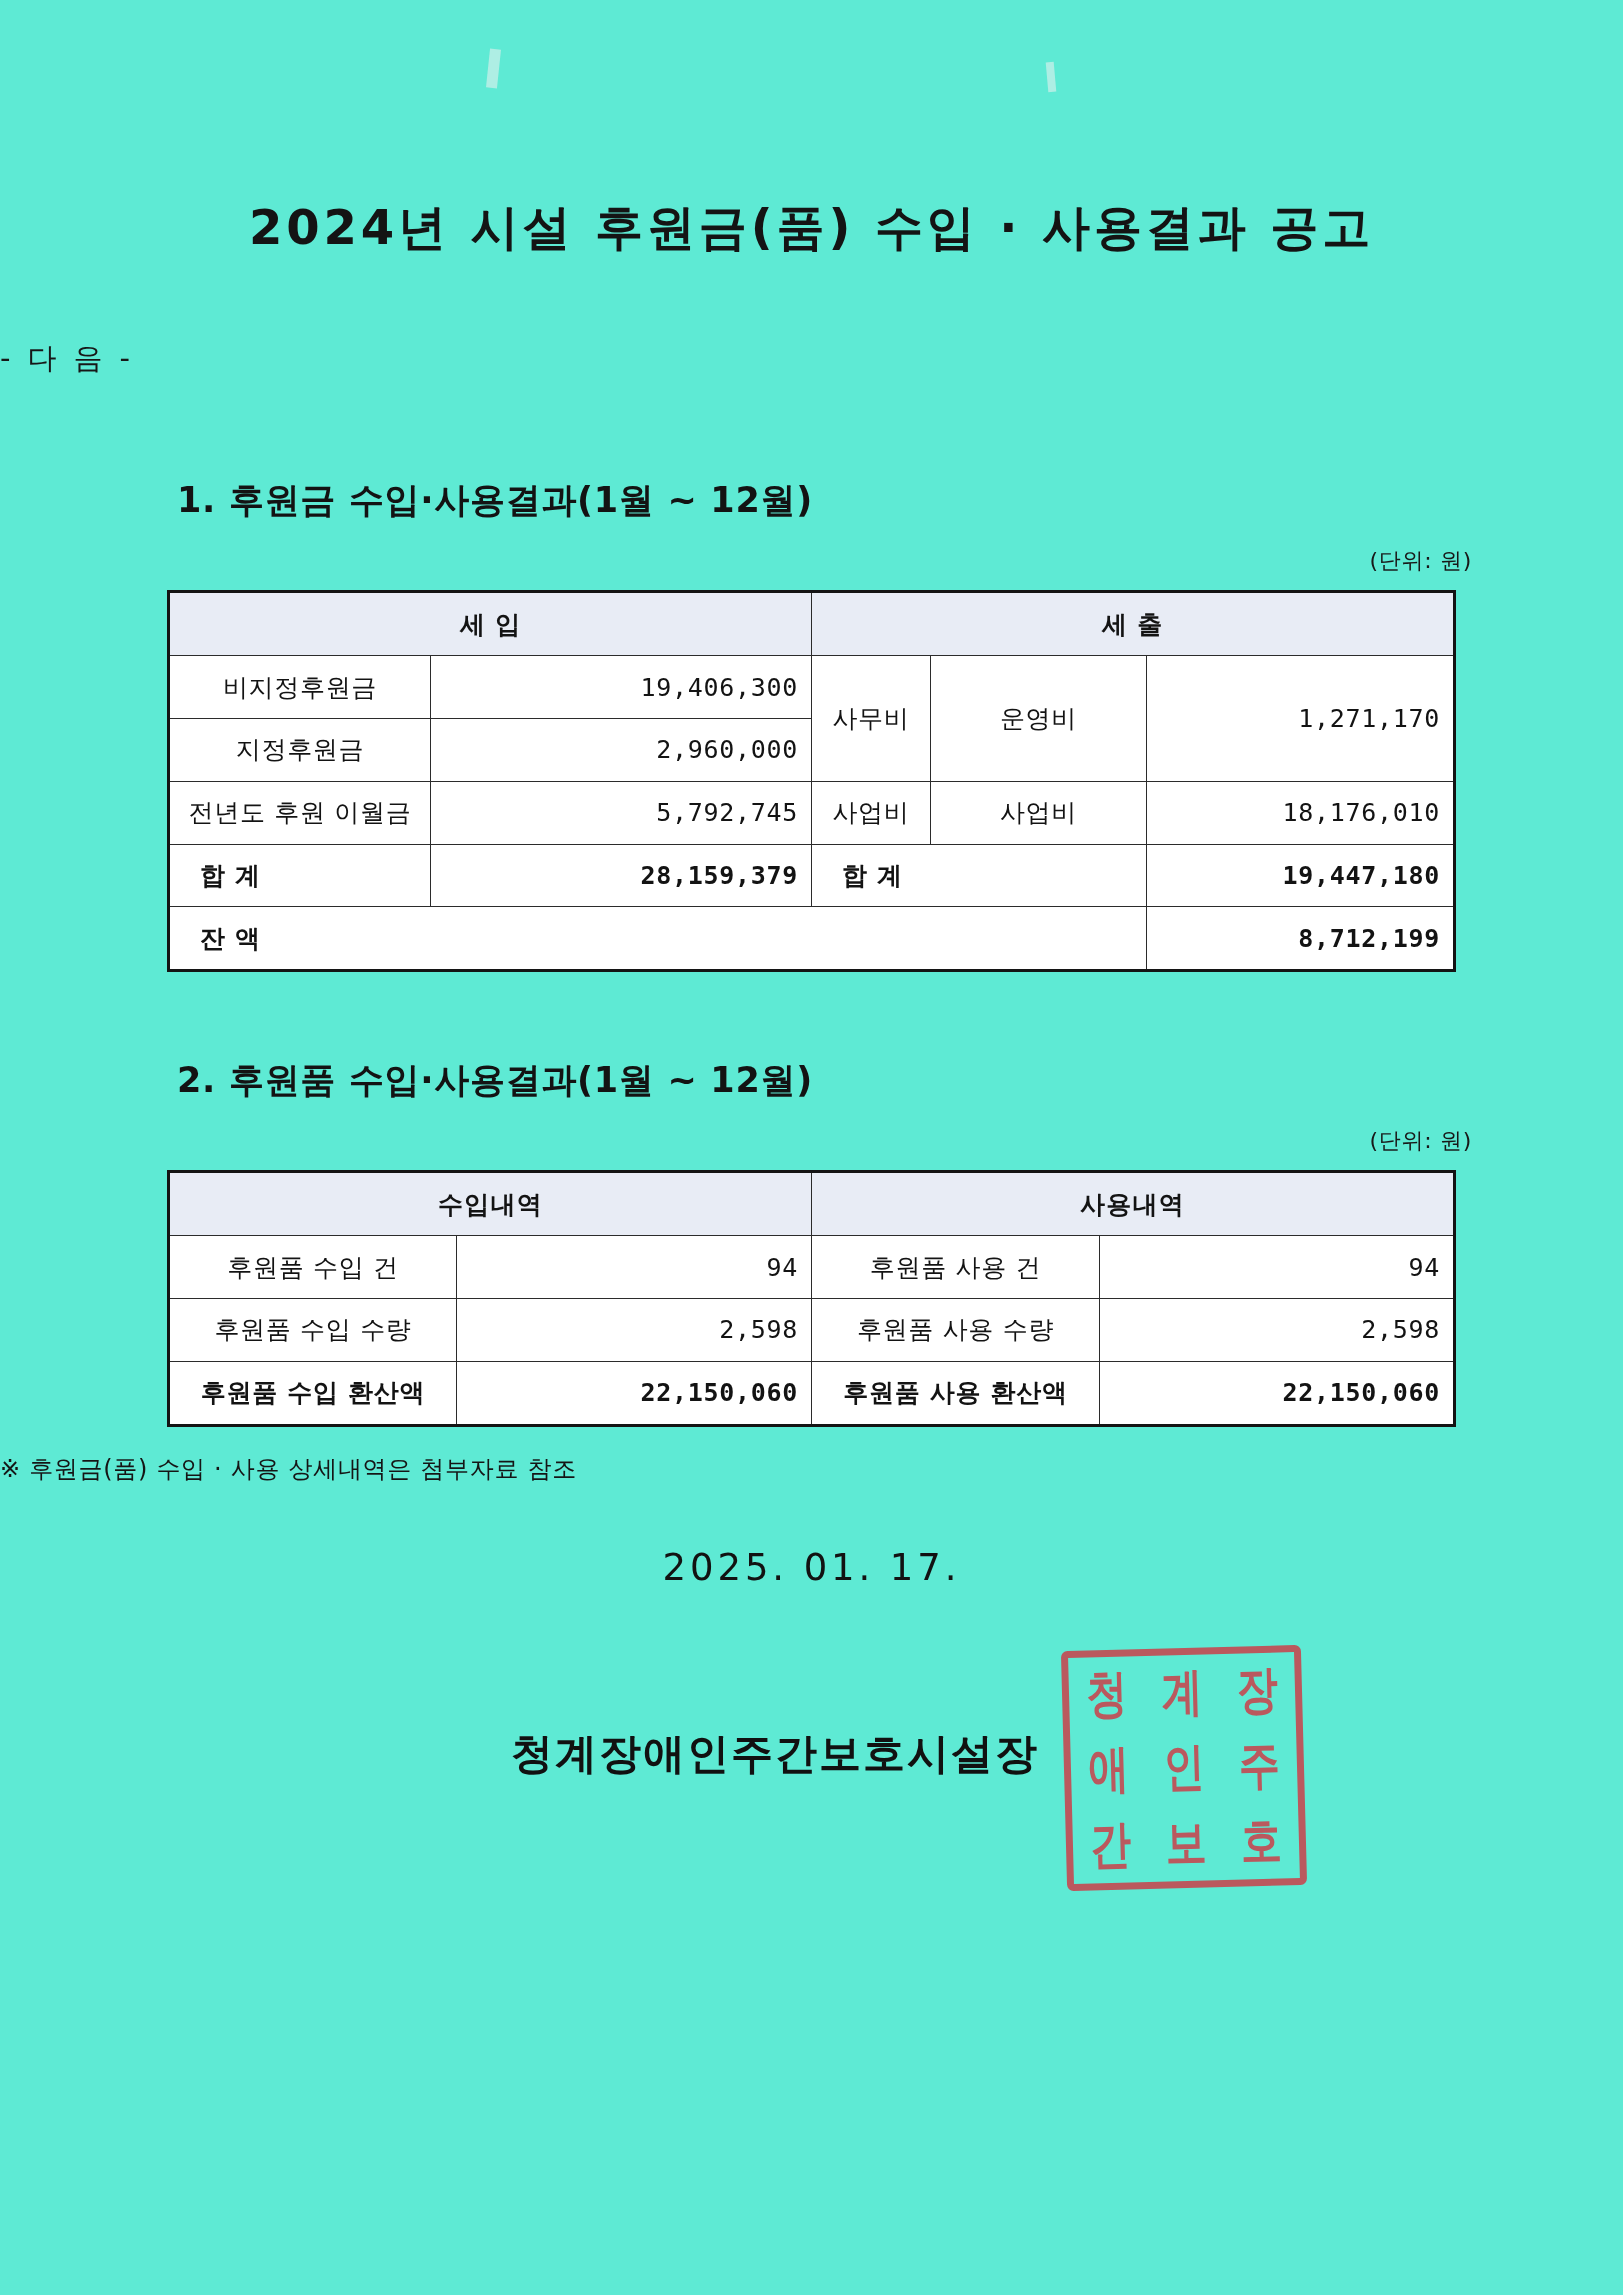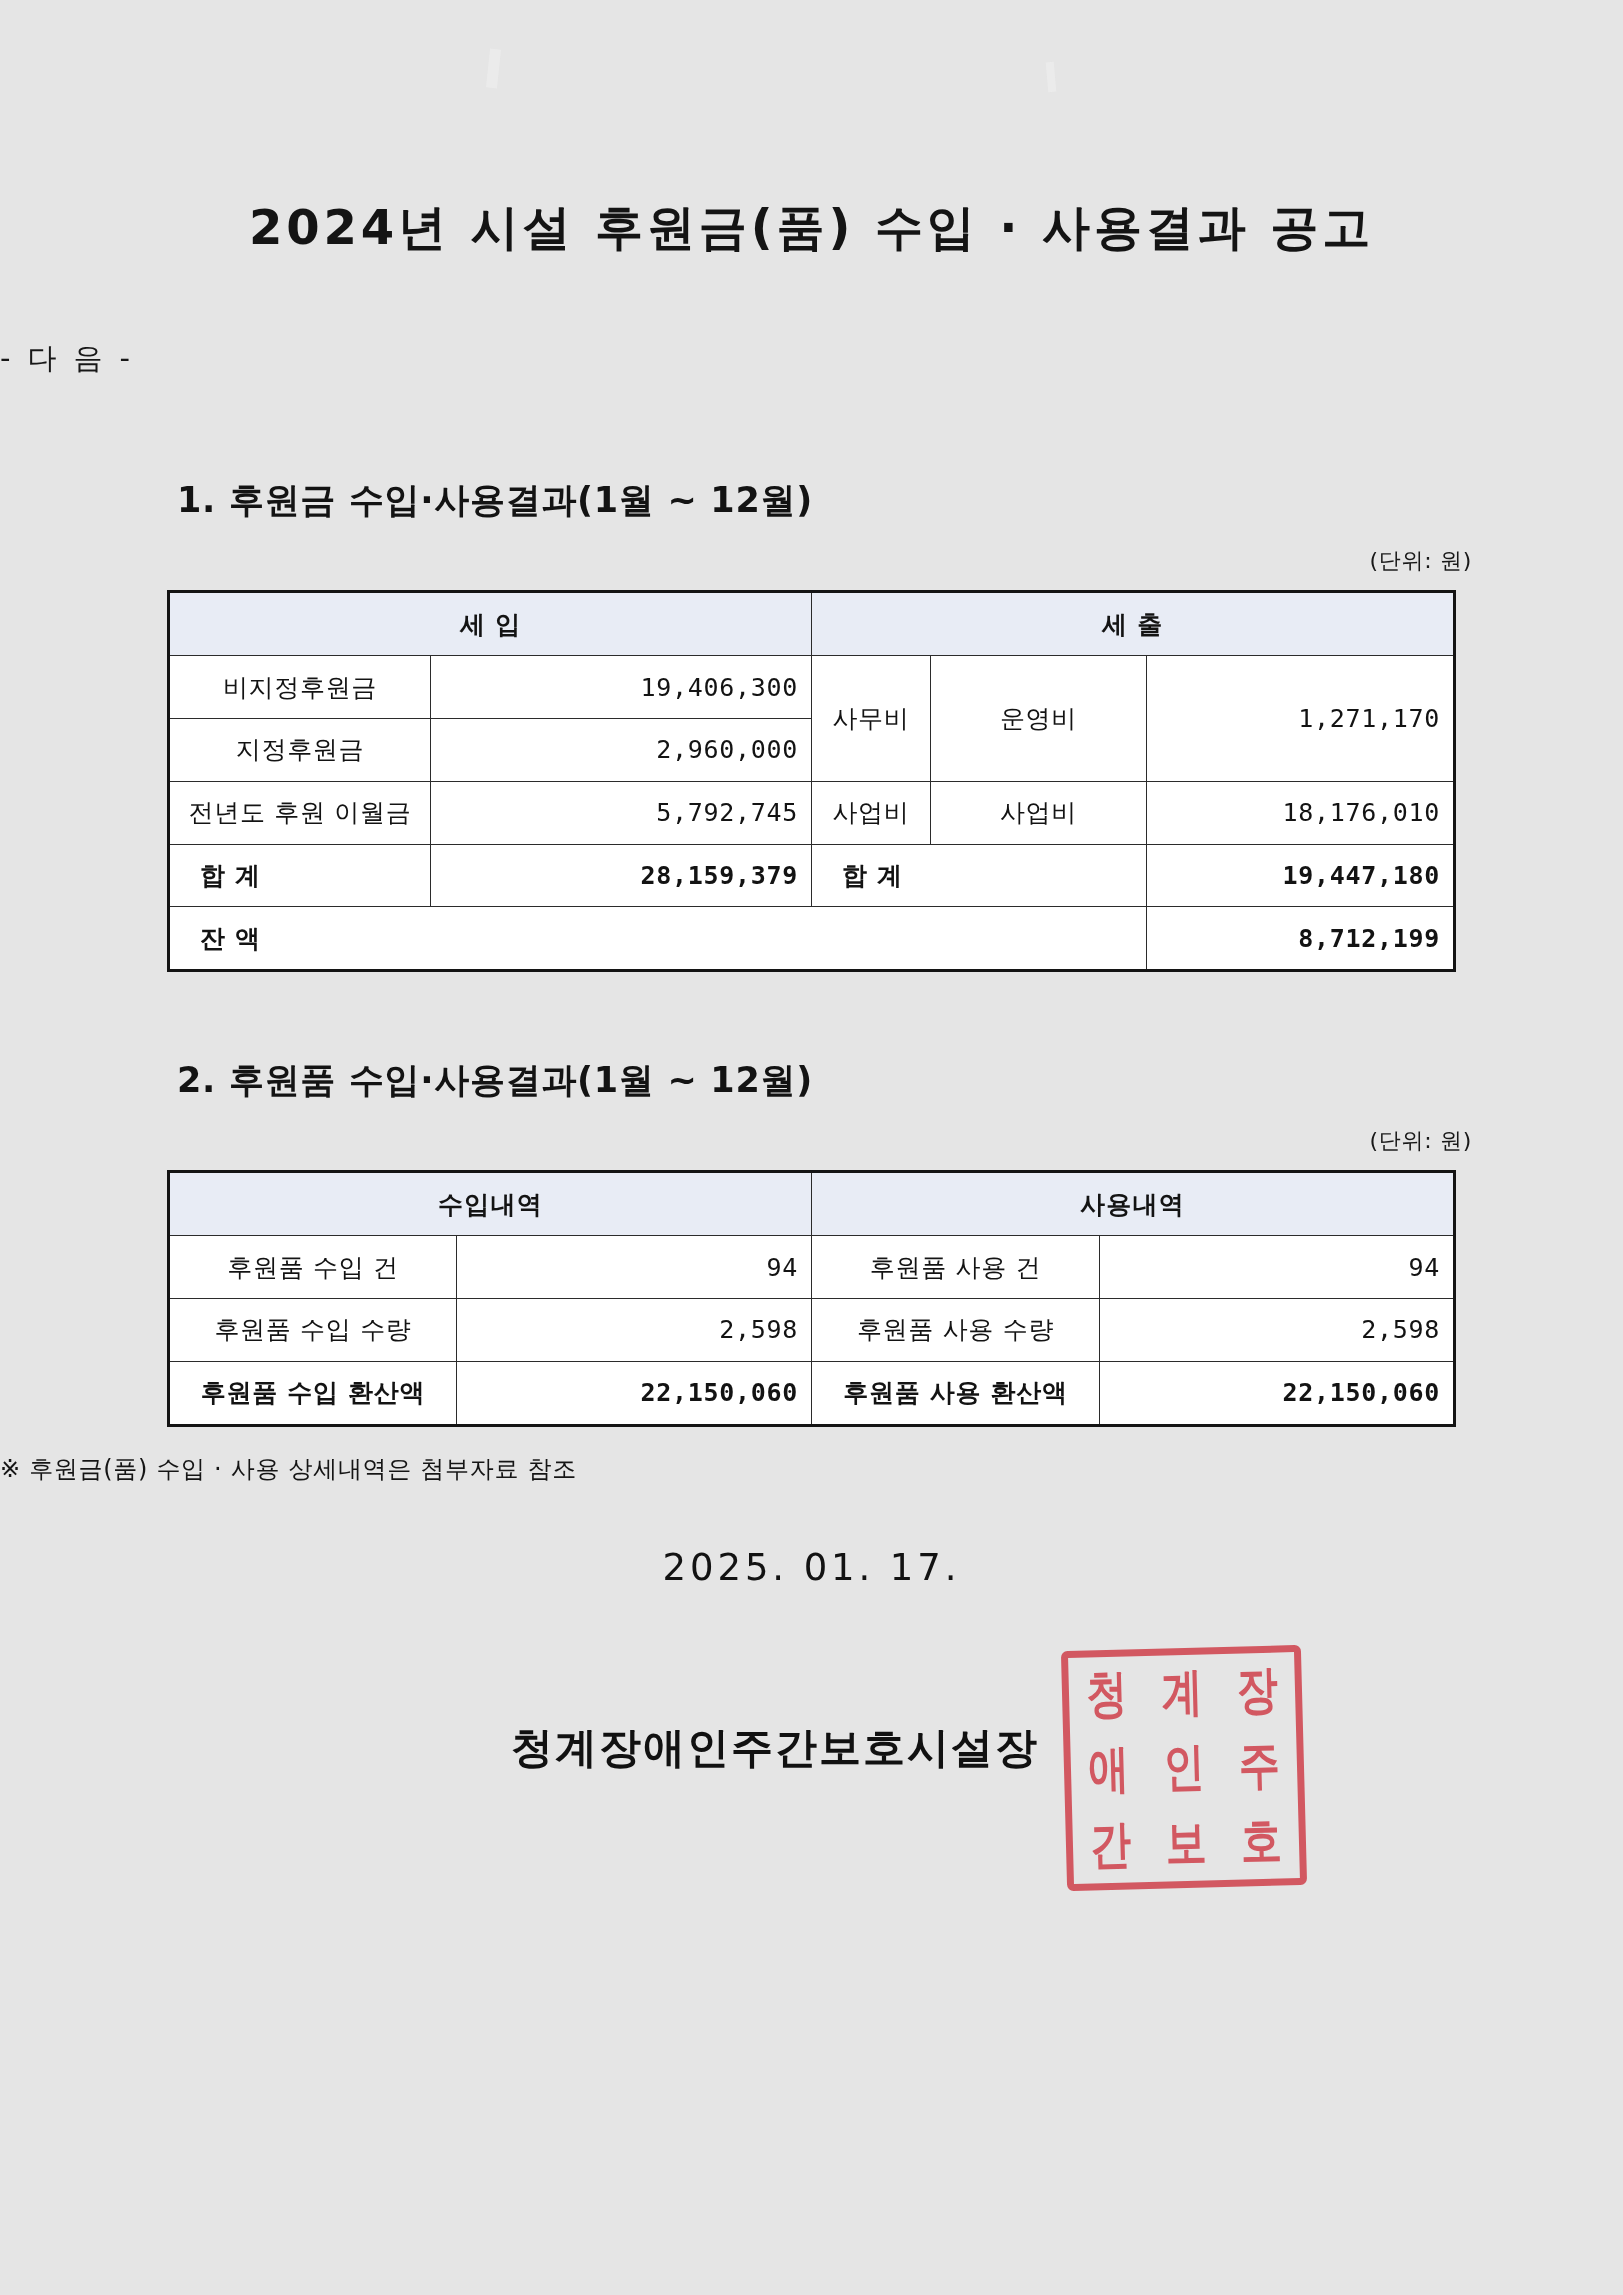--- a/index.html
+++ b/index.html
@@ -9,21 +9,21 @@
   }
   body {
     font-family: "DejaVu Sans", "Liberation Sans", sans-serif;
     color: #1a1a1a;
   }
   .page {
     position: relative;
     width: 1623px;
     height: 2295px;
     margin: 0 auto;
-    background: #e5e5e5;
+    background: #5eead4;
     overflow: hidden;
   }
   
   .scan-mark {
     position: absolute;
     background: #f0f0f0;
     opacity: .55;
   }
   .scan-mark.m1 { left: 488px; top: 49px; width: 10.5px; height: 39px; transform: rotate(6deg); }
   .scan-mark.m2 { left: 1047px; top: 62px; width: 7.9px; height: 30px; transform: rotate(-5deg); }
@@ -131,21 +131,21 @@
   }
 
   .signature-wrap {
     position: relative;
     margin-top: 98px;
     height: 196px;
   }
   .signature {
     position: absolute;
     left: 511px;
-    top: 33px;
+    top: 39px;
     font-size: 42px;
     font-weight: 700;
     letter-spacing: 2px;
     color: #111;
   }
   .seal {
     position: absolute;
     left: 1064px;
     top: -39px;
     width: 226px;

